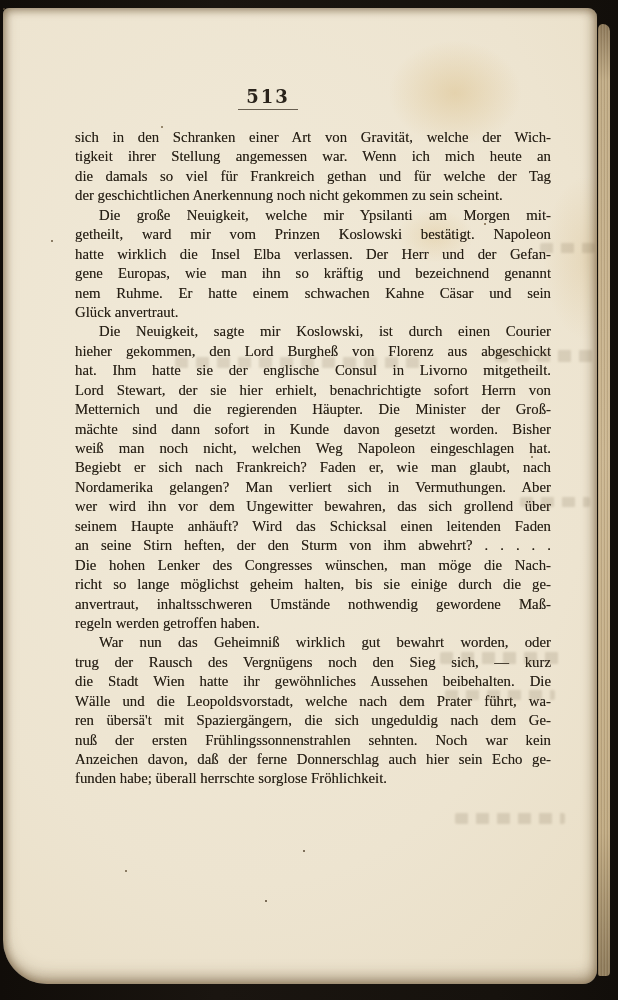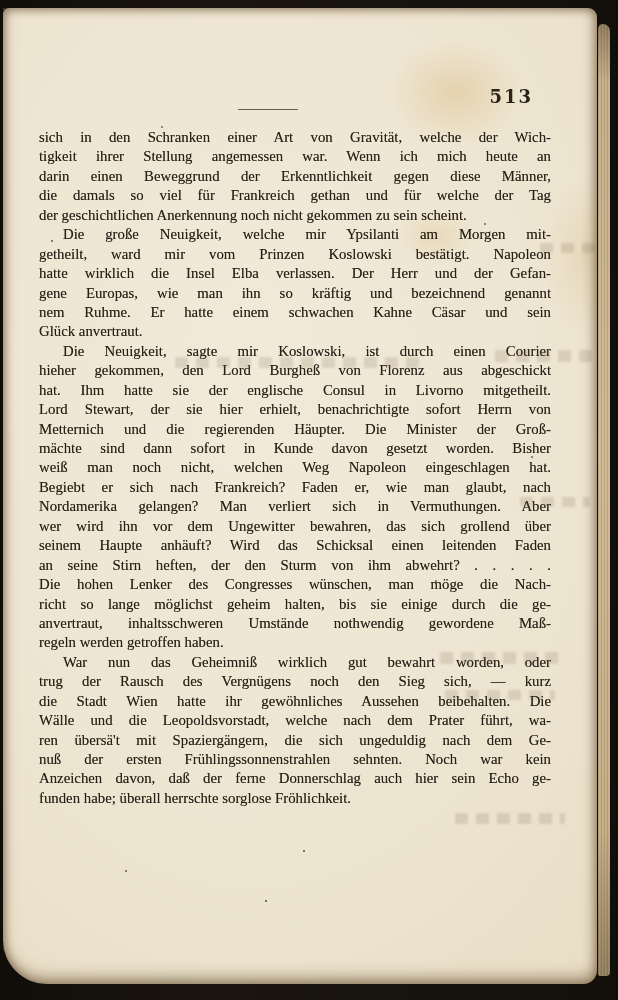--- a/index.html
+++ b/index.html
@@ -26,32 +26,32 @@
       inset -3px -4px 12px rgba(100,75,40,0.32),
       inset 0 -8px 16px rgba(90,65,35,0.28);
   }
   .edge-strip{
     position:absolute;left:598px;top:24px;width:12px;height:952px;
     border-radius:5px 7px 4px 2px;
     background:
       repeating-linear-gradient(90deg, rgba(60,40,20,0.12) 0 1px, rgba(255,255,255,0.07) 1px 2px, rgba(0,0,0,0) 2px 3px),
       linear-gradient(180deg,#8f7b5c 0%, #c3ae88 6%, #cdb892 45%, #c2ac84 85%, #93805f 99%);
   }
-  .pagenum-wrap{position:absolute;top:78px;left:0;width:530px;text-align:right;}
+  .pagenum-wrap{position:absolute;top:78px;left:0;width:530px;text-align:center;}
   .pagenum{
     font-family:"DejaVu Serif",serif;font-size:18px;font-weight:bold;
     letter-spacing:2px;color:#2a231b;display:inline-block;
   }
   .pagenum-rule{width:60px;height:1px;background:rgba(58,48,36,0.75);margin:2px auto 0;}
   .text-block{
     position:absolute;left:36px;top:120px;width:512px;
     font-size:14.8px;line-height:19.45px;color:#261f15;
     text-shadow:0 0 0.5px rgba(38,31,21,0.55);
   }
-  .line{height:19.45px;overflow:hidden;text-align:left;}
+  .line{height:19.45px;overflow:hidden;text-align:left;margin-left:36px;}
   .line.just{text-align:justify;text-align-last:justify;}
   .line.indent{text-indent:24px;}
   .bleed{
     position:absolute;opacity:0.16;filter:blur(1.2px);border-radius:2px;
     background:repeating-linear-gradient(90deg,#6b5a3e 0 13px,rgba(0,0,0,0) 13px 21px);
   }
   .specks{
     position:absolute;left:0;top:0;width:2px;height:2px;border-radius:50%;
     background:#5a4a35;
     box-shadow:
@@ -73,21 +73,20 @@
 <div class="paper">
 
   <div class="pagenum-wrap">
     <span class="pagenum">513</span>
     <div class="pagenum-rule"></div>
   </div>
 
   <div class="text-block">
       <div class="line just">sich in den Schranken einer Art von Gravität, welche der Wich-</div>
       <div class="line just">tigkeit ihrer Stellung angemessen war. Wenn ich mich heute an</div>
-      <div class="line just">darin einen Beweggrund der Erkenntlichkeit gegen diese Männer,</div>
       <div class="line just">die damals so viel für Frankreich gethan und für welche der Tag</div>
       <div class="line">der geschichtlichen Anerkennung noch nicht gekommen zu sein scheint.</div>
       <div class="line just indent">Die große Neuigkeit, welche mir Ypsilanti am Morgen mit-</div>
       <div class="line just">getheilt, ward mir vom Prinzen Koslowski bestätigt. Napoleon</div>
       <div class="line just">hatte wirklich die Insel Elba verlassen. Der Herr und der Gefan-</div>
       <div class="line just">gene Europas, wie man ihn so kräftig und bezeichnend genannt</div>
       <div class="line just">nem Ruhme. Er hatte einem schwachen Kahne Cäsar und sein</div>
       <div class="line">Glück anvertraut.</div>
       <div class="line just indent">Die Neuigkeit, sagte mir Koslowski, ist durch einen Courier</div>
       <div class="line just">hieher gekommen, den Lord Burgheß von Florenz aus abgeschickt</div>

